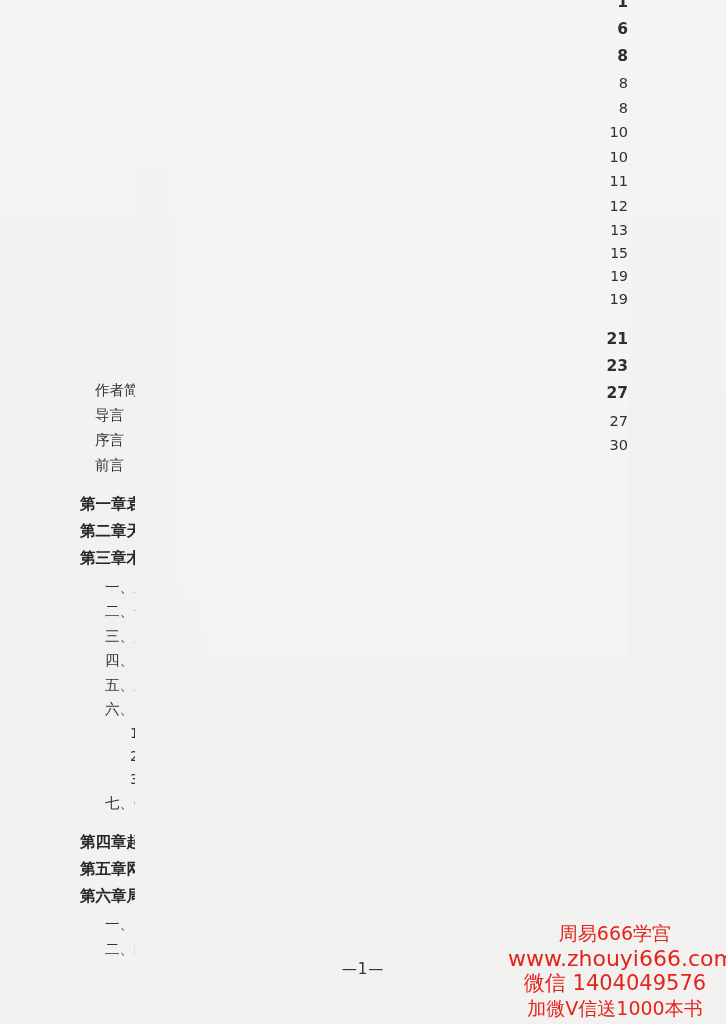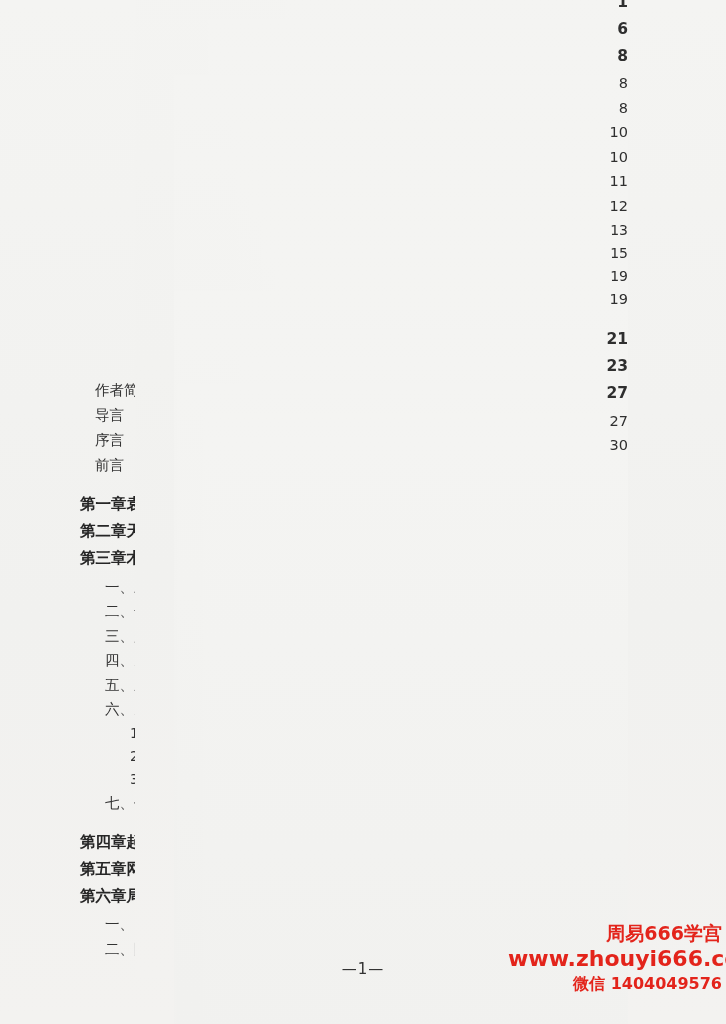--- a/index.html
+++ b/index.html
@@ -87,28 +87,28 @@
     color: #333;
     letter-spacing: 1px;
   }
 
   
   .watermark {
     position: absolute;
     right: 4px;
     top: 921px;
     width: 214px;
-    text-align: right;
-    font-weight: bold;
+    text-align: center;
+    font-weight: normal;
     line-height: 25px;
   }
   .watermark div { white-space: pre; }
   .wm-1 { font-size: 19px; }
   .wm-2 { font-size: 22px; }
-  .wm-3 { font-size: 16px; }
+  .wm-3 { font-size: 21px; }
   .wm-4 { font-size: 19px; }
 </style>
 </head>
 <body>
 
 <div class="page">
 
   <div class="header">
     <span class="ornament top">
       <svg width="150" height="36" viewBox="0 0 150 36" fill="none" stroke="currentColor" stroke-width="1.6" stroke-linecap="round">
@@ -292,15 +292,16 @@
     <span class="page">30</span>
   </div>
 </div>
 
   <div class="folio">—1—</div>
 
   <div class="watermark" id="watermark" style="color: rgb(227, 36, 27);">
     <div class="wm-1">周易666学宫</div>
     <div class="wm-2">www.zhouyi666.com</div>
     <div class="wm-3">微信 1404049576</div>
+    <div class="wm-4">加微V信送1000本书</div>
   </div>
 
 </div>
 
 </body></html>

